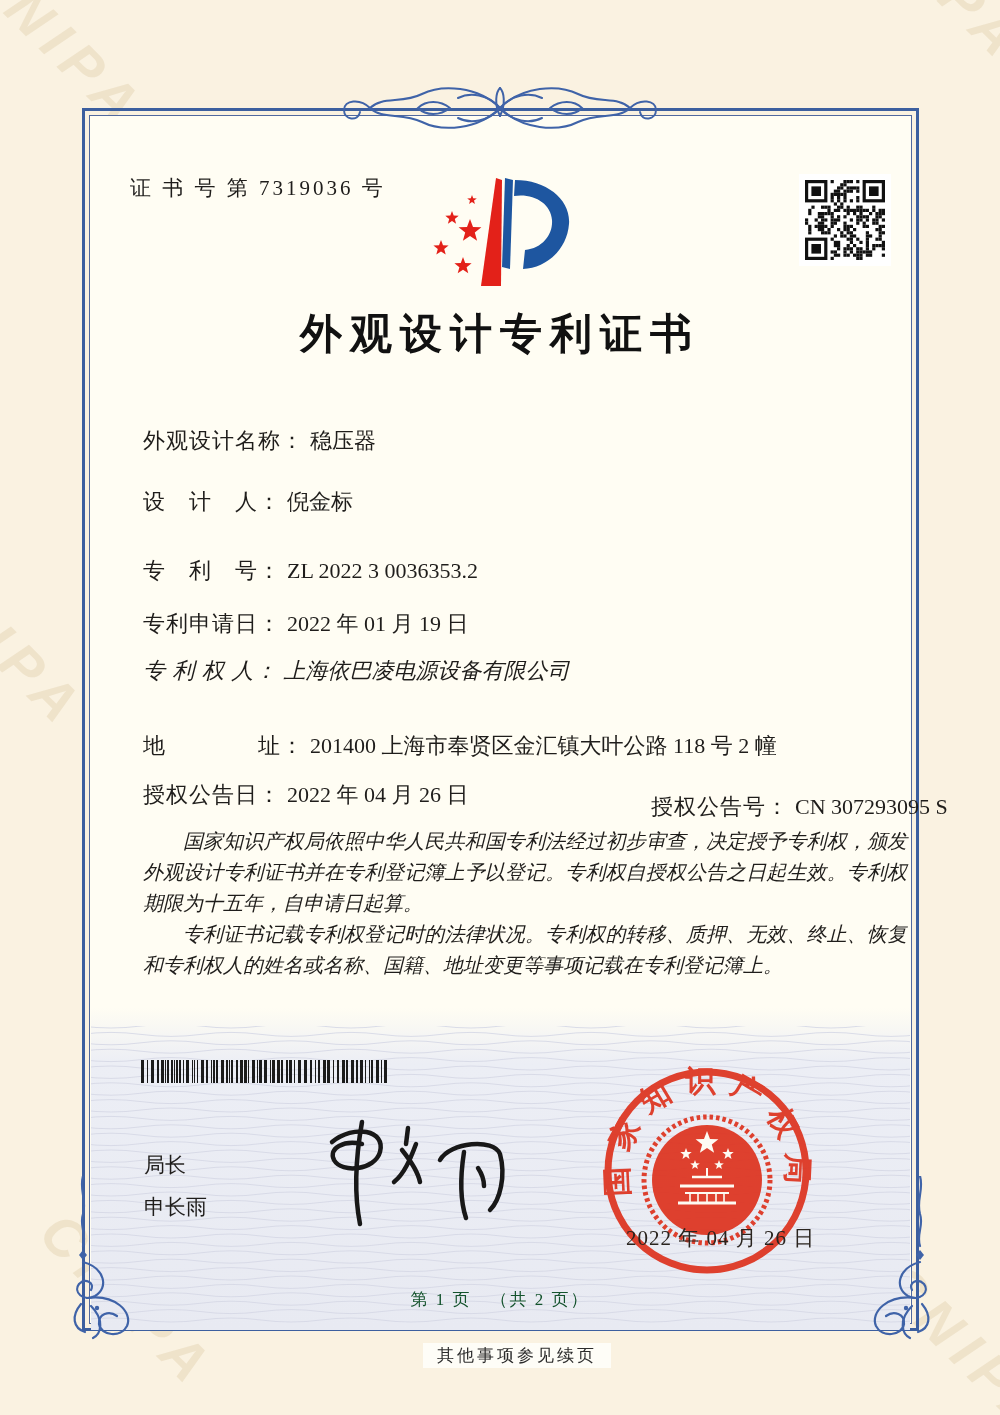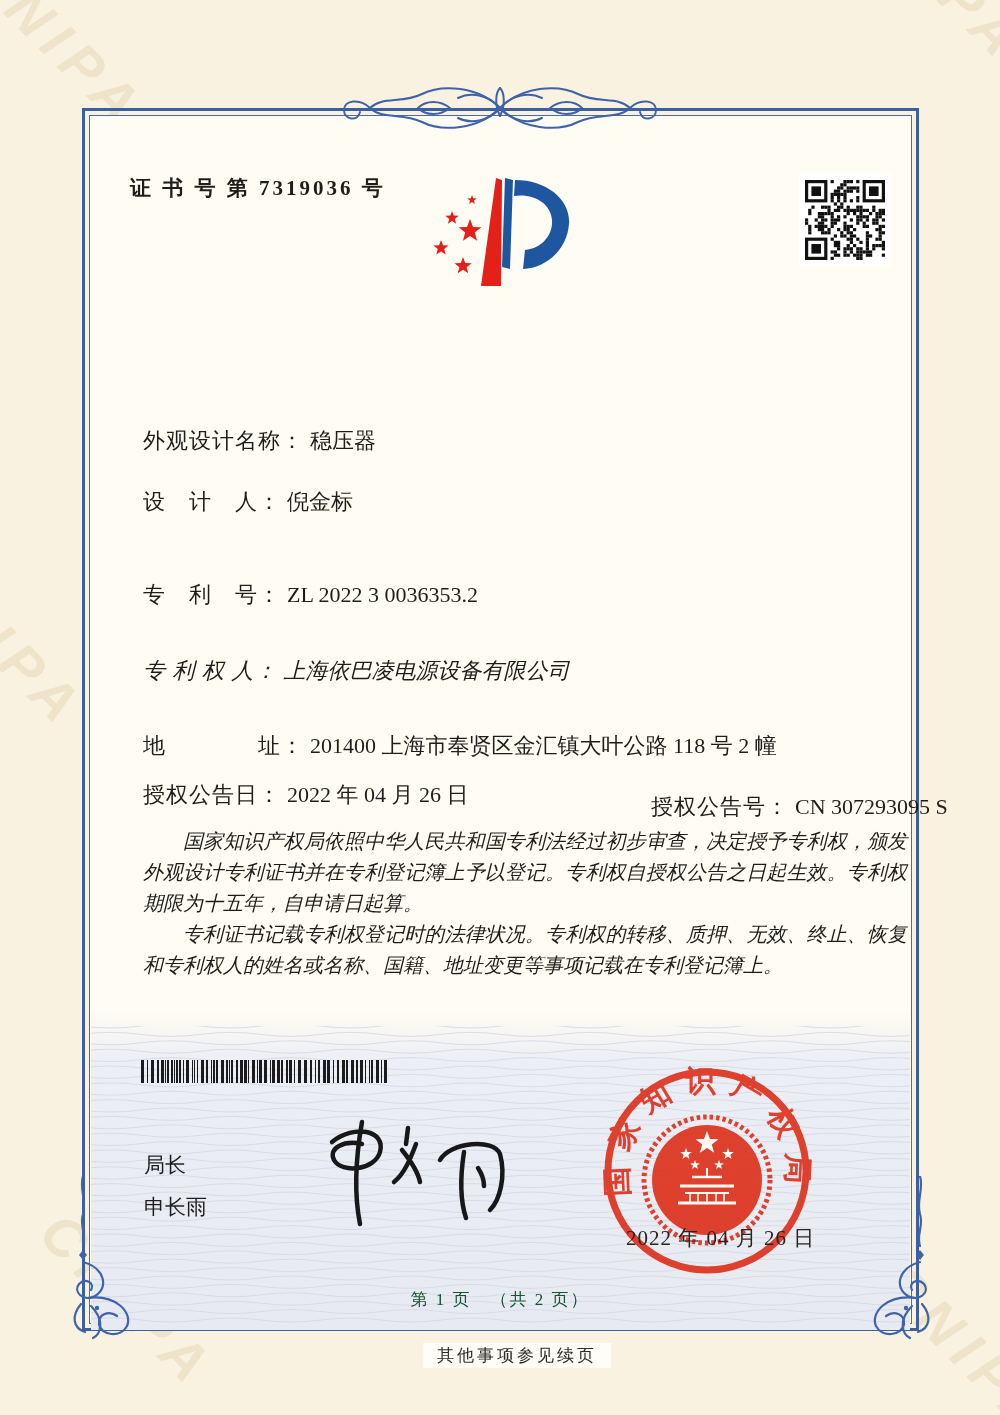--- a/index.html
+++ b/index.html
@@ -42,21 +42,21 @@
   
   .waveband{
     position:absolute;left:91px;top:1008px;width:819px;height:322px;
     background:linear-gradient(to bottom, rgba(236,238,245,0) 0px, #eceef5 55px, #e8eaf2 100%);
     overflow:hidden;
   }
   .waveband svg{position:absolute;left:0;top:18px;}
   
   .cert-no{
     position:absolute;left:130px;top:174px;
-    font-size:21px;letter-spacing:3px;white-space:nowrap;font-weight:bold;
+    font-size:21px;letter-spacing:3px;white-space:nowrap;
   }
   .qr{
     position:absolute;left:799px;top:174px;width:92px;height:92px;
     background:#ffffff;display:flex;align-items:center;justify-content:center;
   }
   .logo{position:absolute;left:425px;top:170px;}
   .title{
     position:absolute;left:0;top:306px;width:100%;
     text-align:center;font-size:42px;font-weight:bold;letter-spacing:8px;
     color:#111;white-space:nowrap;
@@ -413,29 +413,33 @@
         <polygon points="27.0,41.0 28.7,45.6 33.7,45.8 29.8,48.9 31.1,53.7 27.0,50.9 22.9,53.7 24.2,48.9 20.3,45.8 25.3,45.6" fill="#e32119"></polygon>
         <polygon points="45.0,49.0 48.0,56.9 56.4,57.3 49.8,62.6 52.1,70.7 45.0,66.0 37.9,70.7 40.2,62.6 33.6,57.3 42.0,56.9" fill="#e32119"></polygon>
         <polygon points="16.0,70.0 18.0,75.3 23.6,75.5 19.2,79.0 20.7,84.5 16.0,81.4 11.3,84.5 12.8,79.0 8.4,75.5 14.0,75.3" fill="#e32119"></polygon>
         <polygon points="38.0,87.0 40.2,92.9 46.6,93.2 41.6,97.2 43.3,103.3 38.0,99.8 32.7,103.3 34.4,97.2 29.4,93.2 35.8,92.9" fill="#e32119"></polygon>
       </g>
     <polygon points="71,8 77,10 76,116 56,116" fill="#e32119"></polygon>
     <polygon points="80,8 88,10 85,99 77,97" fill="#1e56a0"></polygon>
     <path d="M90,10 C122,10 146,30 144,54 C142,80 121,98 98,99 L100,80 C118,78 128,64 127,50 C126,33 108,23 89,26 Z" fill="#1e56a0"></path>
   </svg>
 
+  <div class="title">外观设计专利证书</div>
 
   <div class="field-row" style="top:426px;">
     <span class="lbl">外观设计名称：</span><span class="val">稳压器</span>
   </div>
   <div class="field-row" style="top:487px;">
     <span class="lbl">设　计　人：</span><span class="val">倪金标</span>
   </div>
-  <div class="field-row" style="top:580px;text-align:right;">
+  <div class="field-row" style="top:556px;text-align:right;">
     <span class="lbl">专　利　号：</span><span class="val">ZL 2022 3 0036353.2</span>
+  </div>
+  <div class="field-row" style="top:609px;">
+    <span class="lbl">专利申请日：</span><span class="val">2022 年 01 月 19 日</span>
   </div>
   <div class="field-row" style="top:656px;font-style:italic;">
     <span class="lbl">专 利 权 人：</span><span class="val">上海依巴凌电源设备有限公司</span>
   </div>
   <div class="field-row" style="top:731px;text-align:center;">
     <span class="lbl">地　　　　址：</span><span class="val">201400 上海市奉贤区金汇镇大叶公路 118 号 2 幢</span>
   </div>
 
   <div class="field-row" style="top:780px;width:770px;">
     <span class="lbl">授权公告日：</span><span class="val">2022 年 04 月 26 日</span>

